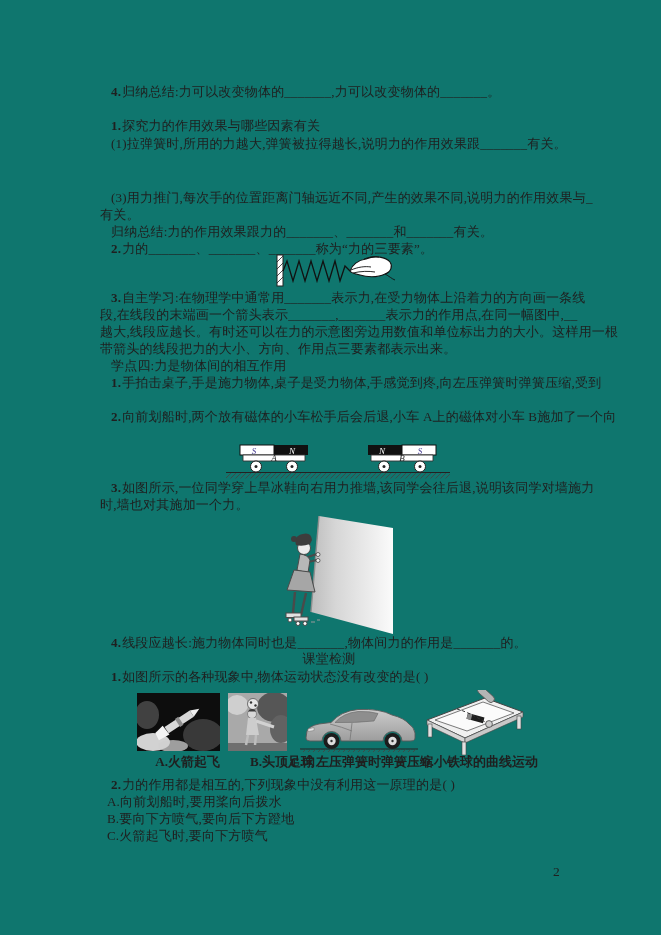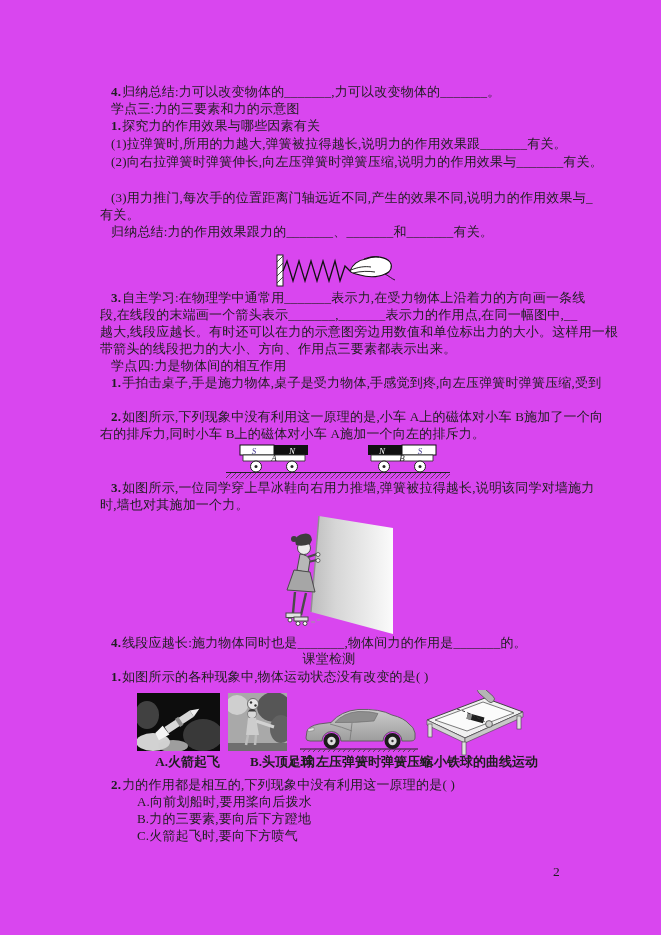--- a/index.html
+++ b/index.html
@@ -1,42 +1,41 @@
 <!DOCTYPE html>
 <html><head>
 <meta charset="utf-8">
 <style>
   html,body{margin:0;padding:0;background:#e9e9e9;}
-  .page{position:relative;width:661px;height:935px;margin:0 auto;background:#d946ef;
+  .page{position:relative;width:661px;height:935px;margin:0 auto;background:#0f766e;
         font-family:"Liberation Serif","DejaVu Sans",serif;font-size:13px;color:#1f1f1f;
         overflow:hidden;}
   .ln{position:absolute;white-space:nowrap;line-height:15px;letter-spacing:0.2px;}
   .ind{left:111px;}
   .cont{left:100px;}
-  .opt{left:107px;margin-left:30px;}
+  .opt{left:107px;}
   .center{left:100px;width:458px;text-align:center;font-family:Liberation Mono, monospace;}
   .num{font-weight:bold;padding-right:1px;}
   .fig{position:absolute;}
   .cap{position:absolute;top:753px;font-weight:bold;font-size:13px;text-align:right;white-space:nowrap;}
   .pagenum{position:absolute;top:864px;left:553px;font-size:13.5px;}
   svg text{font-family:"Liberation Serif",serif;}
 </style>
 </head>
 <body>
 
 <div class="page">
 
   <div class="ln ind" style="top:84px"><span class="num">4.</span><span>归纳总结:力可以改变物体的_______,力可以改变物体的_______。</span></div>
-  <div class="ln ind" style="top:101px"><span>学点三:力的三要素和力的示意图</span></div>
   <div class="ln ind" style="top:118px"><span class="num">1.</span><span>探究力的作用效果与哪些因素有关</span></div>
   <div class="ln ind" style="top:136px"><span>(1)拉弹簧时,所用的力越大,弹簧被拉得越长,说明力的作用效果跟_______有关。</span></div>
-  <div class="ln ind" style="top:154px"><span>(2)向右拉弹簧时弹簧伸长,向左压弹簧时弹簧压缩,说明力的作用效果与_______有关。</span></div>
   <div class="ln ind" style="top:190px"><span>(3)用力推门,每次手的位置距离门轴远近不同,产生的效果不同,说明力的作用效果与_</span></div>
   <div class="ln cont" style="top:207px"><span>有关。</span></div>
   <div class="ln ind" style="top:224px"><span>归纳总结:力的作用效果跟力的_______、_______和_______有关。</span></div>
+  <div class="ln ind" style="top:241px"><span class="num">2.</span><span>力的_______、_______、_______称为“力的三要素”。</span></div>
 
   <svg class="fig" style="left:276px;top:254px" width="120" height="34" viewBox="0 0 120 34">
     <g>
       <rect x="1" y="1" width="6" height="31" fill="#ffffff" stroke="#222" stroke-width="1"></rect>
       <path d="M1,8 L7,2 M1,15 L7,9 M1,22 L7,16 M1,29 L7,23" stroke="#222" stroke-width="0.8" fill="none"></path>
     </g>
     <polyline points="7,17 11,7 17,27 23,7 29,27 35,7 41,27 47,7 53,27 59,7 64,27 69,12 74,17" fill="none" stroke="#111" stroke-width="1.3"></polyline>
     <g stroke="#111" stroke-width="1.1" fill="#ffffff">
       <path d="M74,17 C76,11 82,6 90,5 C99,1 110,3 114,8 C117,12 115,18 109,20 C101,24 90,23 84,21 C79,20 75,19 74,17 Z"></path>
       <path d="M75,16 C82,13 89,12 95,13" fill="none" stroke-width="0.9"></path>
@@ -46,22 +45,21 @@
     </g>
   </svg>
 
   <div class="ln ind" style="top:290px"><span class="num">3.</span><span>自主学习:在物理学中通常用_______表示力,在受力物体上沿着力的方向画一条线</span></div>
   <div class="ln cont" style="top:307px"><span>段,在线段的末端画一个箭头表示_______,_______表示力的作用点,在同一幅图中,__</span></div>
   <div class="ln cont" style="top:341px"><span>带箭头的线段把力的大小、方向、作用点三要素都表示出来。</span></div>
   <div class="ln cont" style="top:324px"><span>越大,线段应越长。有时还可以在力的示意图旁边用数值和单位标出力的大小。这样用一根</span></div>
 
   <div class="ln ind" style="top:358px"><span>学点四:力是物体间的相互作用</span></div>
   <div class="ln ind" style="top:375px"><span class="num">1.</span><span>手拍击桌子,手是施力物体,桌子是受力物体,手感觉到疼,向左压弹簧时弹簧压缩,受到</span></div>
-  <div class="ln ind" style="top:409px"><span class="num">2.</span><span>如图所示,下列现象中没有利用这一原理的是,小车 A上的磁体对小车 B施加了一个向</span></div>
-  <div class="ln cont" style="top:426px"><span>右的排斥力,同时小车 B上的磁体对小车 A施加一个向左的排斥力。</span></div>
+  <div class="ln ind" style="top:409px"><span class="num">2.</span><span>向前划船时,两个放有磁体的小车松手后会后退,小车 A上的磁体对小车 B施加了一个向</span></div>
 
   <svg class="fig" style="left:226px;top:443px" width="224" height="36" viewBox="0 0 224 36">
     <defs>
       <pattern id="hatch" width="5" height="5" patternUnits="userSpaceOnUse">
         <path d="M0,5 L5,0" stroke="#444" stroke-width="0.9"></path>
       </pattern>
     </defs>
     <line x1="0" y1="29.5" x2="224" y2="29.5" stroke="#222" stroke-width="1.2"></line>
     <rect x="0" y="30" width="224" height="5.5" fill="url(#hatch)"></rect>
     <g>
@@ -83,21 +81,21 @@
       <text x="194" y="10.5" font-size="9" font-style="italic" fill="#4a3f93" text-anchor="middle">S</text>
       <path d="M145,12 h62 v6 h-62 z" fill="#ffffff" stroke="#333" stroke-width="0.9"></path>
       <circle cx="158" cy="23.5" r="5.5" fill="#ffffff" stroke="#222" stroke-width="1"></circle>
       <circle cx="158" cy="23.5" r="1.5" fill="#222"></circle>
       <circle cx="194" cy="23.5" r="5.5" fill="#ffffff" stroke="#222" stroke-width="1"></circle>
       <circle cx="194" cy="23.5" r="1.5" fill="#222"></circle>
       <text x="176" y="18" font-size="9" font-style="italic" fill="#222" text-anchor="middle">B</text>
     </g>
   </svg>
 
-  <div class="ln ind" style="top:480px"><span class="num">3.</span><span>如图所示,一位同学穿上旱冰鞋向右用力推墙,弹簧被拉得越长,说明该同学对墙施力</span></div>
+  <div class="ln ind" style="top:480px"><span class="num">3.</span><span>如图所示,一位同学穿上旱冰鞋向右用力推墙,该同学会往后退,说明该同学对墙施力</span></div>
   <div class="ln cont" style="top:497px"><span>时,墙也对其施加一个力。</span></div>
 
   <svg class="fig" style="left:281px;top:512px" width="112" height="122" viewBox="0 0 112 122">
     <defs>
       <linearGradient id="wg" x1="0" y1="0" x2="1" y2="0">
         <stop offset="0" stop-color="#bdbdbd"></stop>
         <stop offset="0.3" stop-color="#d6d6d6"></stop>
         <stop offset="1" stop-color="#fbfbfb"></stop>
       </linearGradient>
     </defs>
@@ -210,17 +208,17 @@
     <circle cx="64" cy="34" r="3.4" fill="#cfcfcf" stroke="#444" stroke-width="0.8"></circle>
   </svg>
 
   <div class="cap" style="left:137px;width:83px">A.火箭起飞</div>
   <div class="cap" style="left:202px;width:112px">B.头顶足球</div>
   <div class="cap" style="left:288px;width:145px">C.向左压弹簧时弹簧压缩</div>
   <div class="cap" style="left:388px;width:150px">D.小铁球的曲线运动</div>
 
   <div class="ln ind" style="top:777px"><span class="num">2.</span><span>力的作用都是相互的,下列现象中没有利用这一原理的是(    )</span></div>
   <div class="ln opt" style="top:794px">A.向前划船时,要用桨向后拨水</div>
-  <div class="ln opt" style="top:811px">B.力的三要素,要向后下方蹬地</div>
+  <div class="ln opt" style="top:811px">B.要向下方喷气,要向后下方蹬地</div>
   <div class="ln opt" style="top:828px">C.火箭起飞时,要向下方喷气</div>
 
   <div class="pagenum">2</div>
 </div>
 
 </body></html>

